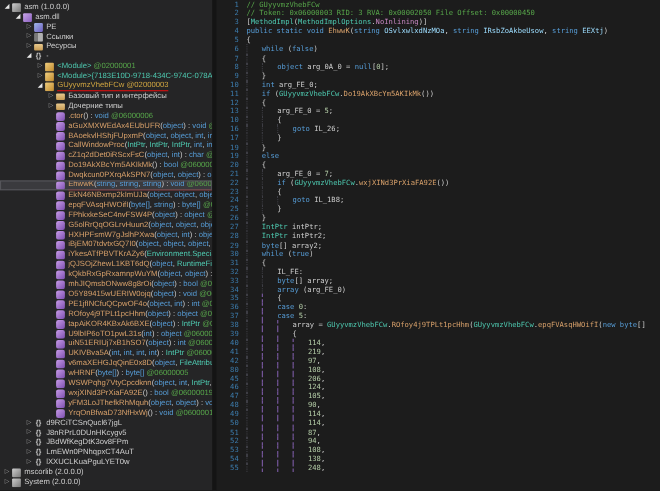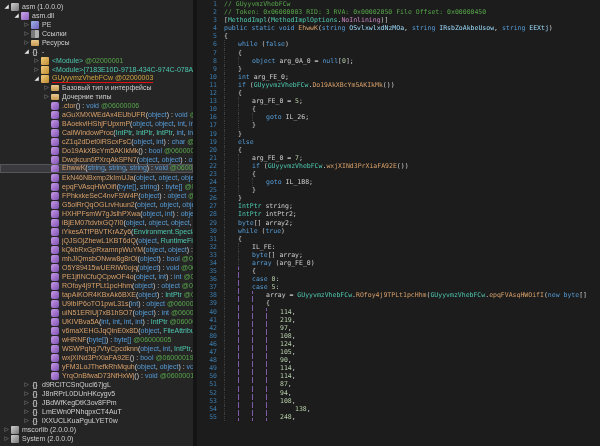--- a/index.html
+++ b/index.html
@@ -307,41 +307,42 @@
       <div class="cline"><span class="lnum">17</span><span class="ctext"><span class="guide"></span><span class="guide"></span><span style="color: rgb(207, 207, 207);">}</span></span></div>
       <div class="cline"><span class="lnum">19</span><span class="ctext"><span class="guide"></span><span style="color: rgb(207, 207, 207);">}</span></span></div>
       <div class="cline"><span class="lnum">19</span><span class="ctext"><span class="guide"></span><span style="color: rgb(86, 156, 214);">else</span></span></div>
       <div class="cline"><span class="lnum">20</span><span class="ctext"><span class="guide"></span><span style="color: rgb(207, 207, 207);">{</span></span></div>
       <div class="cline"><span class="lnum">21</span><span class="ctext"><span class="guide"></span><span class="guide"></span><span style="color: rgb(207, 207, 207);">arg_FE_0 = </span><span style="color: rgb(181, 206, 168);">7</span><span style="color: rgb(207, 207, 207);">;</span></span></div>
       <div class="cline"><span class="lnum">22</span><span class="ctext"><span class="guide"></span><span class="guide"></span><span style="color: rgb(86, 156, 214);">if</span><span style="color: rgb(207, 207, 207);"> (</span><span style="color: rgb(78, 201, 176);">GUyyvmzVhebFCw</span><span style="color: rgb(207, 207, 207);">.</span><span style="color: rgb(215, 160, 106);">wxjXINd3PrXiaFA92E</span><span style="color: rgb(207, 207, 207);">())</span></span></div>
       <div class="cline"><span class="lnum">23</span><span class="ctext"><span class="guide"></span><span class="guide"></span><span style="color: rgb(207, 207, 207);">{</span></span></div>
       <div class="cline"><span class="lnum">24</span><span class="ctext"><span class="guide"></span><span class="guide"></span><span class="guide"></span><span style="color: rgb(86, 156, 214);">goto</span><span style="color: rgb(207, 207, 207);"> IL_1B8;</span></span></div>
       <div class="cline"><span class="lnum">25</span><span class="ctext"><span class="guide"></span><span class="guide"></span><span style="color: rgb(207, 207, 207);">}</span></span></div>
       <div class="cline"><span class="lnum">26</span><span class="ctext"><span class="guide"></span><span style="color: rgb(207, 207, 207);">}</span></span></div>
-      <div class="cline"><span class="lnum">27</span><span class="ctext"><span class="guide"></span><span style="color: rgb(78, 201, 176);">IntPtr</span><span style="color: rgb(207, 207, 207);"> string;</span></span></div>
+      <div class="cline"><span class="lnum">27</span><span class="ctext"><span class="guide"></span><span style="color: rgb(78, 201, 176);">IntPtr</span><span style="color: rgb(207, 207, 207);"> intPtr;</span></span></div>
       <div class="cline"><span class="lnum">28</span><span class="ctext"><span class="guide"></span><span style="color: rgb(78, 201, 176);">IntPtr</span><span style="color: rgb(207, 207, 207);"> intPtr2;</span></span></div>
       <div class="cline"><span class="lnum">29</span><span class="ctext"><span class="guide"></span><span style="color: rgb(86, 156, 214);">byte</span><span style="color: rgb(207, 207, 207);">[] array2;</span></span></div>
       <div class="cline"><span class="lnum">30</span><span class="ctext"><span class="guide"></span><span style="color: rgb(86, 156, 214);">while</span><span style="color: rgb(207, 207, 207);"> (</span><span style="color: rgb(86, 156, 214);">true</span><span style="color: rgb(207, 207, 207);">)</span></span></div>
       <div class="cline"><span class="lnum">31</span><span class="ctext"><span class="guide"></span><span style="color: rgb(207, 207, 207);">{</span></span></div>
       <div class="cline"><span class="lnum">32</span><span class="ctext"><span class="guide"></span><span class="guide"></span><span style="color: rgb(207, 207, 207);">IL_FE:</span></span></div>
       <div class="cline"><span class="lnum">33</span><span class="ctext"><span class="guide"></span><span class="guide"></span><span style="color: rgb(86, 156, 214);">byte</span><span style="color: rgb(207, 207, 207);">[] array;</span></span></div>
       <div class="cline"><span class="lnum">34</span><span class="ctext"><span class="guide"></span><span class="guide"></span><span style="color: rgb(86, 156, 214);">array</span><span style="color: rgb(207, 207, 207);"> (arg_FE_0)</span></span></div>
       <div class="cline"><span class="lnum">35</span><span class="ctext"><span class="guide"></span><span class="guide purple"></span><span style="color: rgb(207, 207, 207);">{</span></span></div>
       <div class="cline"><span class="lnum">36</span><span class="ctext"><span class="guide"></span><span class="guide purple"></span><span style="color: rgb(86, 156, 214);">case </span><span style="color: rgb(181, 206, 168);">0</span><span style="color: rgb(207, 207, 207);">:</span></span></div>
       <div class="cline"><span class="lnum">37</span><span class="ctext"><span class="guide"></span><span class="guide purple"></span><span style="color: rgb(86, 156, 214);">case </span><span style="color: rgb(181, 206, 168);">5</span><span style="color: rgb(207, 207, 207);">:</span></span></div>
       <div class="cline"><span class="lnum">38</span><span class="ctext"><span class="guide"></span><span class="guide purple"></span><span class="guide purple"></span><span style="color: rgb(207, 207, 207);">array = </span><span style="color: rgb(78, 201, 176);">GUyyvmzVhebFCw</span><span style="color: rgb(207, 207, 207);">.</span><span style="color: rgb(215, 160, 106);">ROfoy4j9TPLt1pcHhm</span><span style="color: rgb(207, 207, 207);">(</span><span style="color: rgb(78, 201, 176);">GUyyvmzVhebFCw</span><span style="color: rgb(207, 207, 207);">.</span><span style="color: rgb(215, 160, 106);">epqFVAsqHWOifI</span><span style="color: rgb(207, 207, 207);">(</span><span style="color: rgb(86, 156, 214);">new</span><span style="color: rgb(207, 207, 207);"> </span><span style="color: rgb(86, 156, 214);">byte</span><span style="color: rgb(207, 207, 207);">[]</span></span></div>
       <div class="cline"><span class="lnum">39</span><span class="ctext"><span class="guide"></span><span class="guide purple"></span><span class="guide purple"></span><span style="color: rgb(207, 207, 207);">{</span></span></div>
       <div class="cline"><span class="lnum">40</span><span class="ctext"><span class="guide"></span><span class="guide purple"></span><span class="guide purple"></span><span class="guide purple"></span><span style="color: rgb(181, 206, 168);">114</span><span style="color: rgb(207, 207, 207);">,</span></span></div>
       <div class="cline"><span class="lnum">41</span><span class="ctext"><span class="guide"></span><span class="guide purple"></span><span class="guide purple"></span><span class="guide purple"></span><span style="color: rgb(181, 206, 168);">219</span><span style="color: rgb(207, 207, 207);">,</span></span></div>
       <div class="cline"><span class="lnum">42</span><span class="ctext"><span class="guide"></span><span class="guide purple"></span><span class="guide purple"></span><span class="guide purple"></span><span style="color: rgb(181, 206, 168);">97</span><span style="color: rgb(207, 207, 207);">,</span></span></div>
       <div class="cline"><span class="lnum">80</span><span class="ctext"><span class="guide"></span><span class="guide purple"></span><span class="guide purple"></span><span class="guide purple"></span><span style="color: rgb(181, 206, 168);">108</span><span style="color: rgb(207, 207, 207);">,</span></span></div>
+      <div class="cline"><span class="lnum">45</span><span class="ctext"><span class="guide"></span><span class="guide purple"></span><span class="guide purple"></span><span class="guide purple"></span><span style="color: rgb(181, 206, 168);">206</span><span style="color: rgb(207, 207, 207);">,</span></span></div>
       <div class="cline"><span class="lnum">46</span><span class="ctext"><span class="guide"></span><span class="guide purple"></span><span class="guide purple"></span><span class="guide purple"></span><span style="color: rgb(181, 206, 168);">124</span><span style="color: rgb(207, 207, 207);">,</span></span></div>
       <div class="cline"><span class="lnum">47</span><span class="ctext"><span class="guide"></span><span class="guide purple"></span><span class="guide purple"></span><span class="guide purple"></span><span style="color: rgb(181, 206, 168);">105</span><span style="color: rgb(207, 207, 207);">,</span></span></div>
       <div class="cline"><span class="lnum">48</span><span class="ctext"><span class="guide"></span><span class="guide purple"></span><span class="guide purple"></span><span class="guide purple"></span><span style="color: rgb(181, 206, 168);">90</span><span style="color: rgb(207, 207, 207);">,</span></span></div>
       <div class="cline"><span class="lnum">49</span><span class="ctext"><span class="guide"></span><span class="guide purple"></span><span class="guide purple"></span><span class="guide purple"></span><span style="color: rgb(181, 206, 168);">114</span><span style="color: rgb(207, 207, 207);">,</span></span></div>
       <div class="cline"><span class="lnum">50</span><span class="ctext"><span class="guide"></span><span class="guide purple"></span><span class="guide purple"></span><span class="guide purple"></span><span style="color: rgb(181, 206, 168);">114</span><span style="color: rgb(207, 207, 207);">,</span></span></div>
       <div class="cline"><span class="lnum">51</span><span class="ctext"><span class="guide"></span><span class="guide purple"></span><span class="guide purple"></span><span class="guide purple"></span><span style="color: rgb(181, 206, 168);">87</span><span style="color: rgb(207, 207, 207);">,</span></span></div>
       <div class="cline"><span class="lnum">52</span><span class="ctext"><span class="guide"></span><span class="guide purple"></span><span class="guide purple"></span><span class="guide purple"></span><span style="color: rgb(181, 206, 168);">94</span><span style="color: rgb(207, 207, 207);">,</span></span></div>
       <div class="cline"><span class="lnum">53</span><span class="ctext"><span class="guide"></span><span class="guide purple"></span><span class="guide purple"></span><span class="guide purple"></span><span style="color: rgb(181, 206, 168);">108</span><span style="color: rgb(207, 207, 207);">,</span></span></div>
-      <div class="cline"><span class="lnum">54</span><span class="ctext"><span class="guide"></span><span class="guide purple"></span><span class="guide purple"></span><span class="guide purple"></span><span style="color: rgb(181, 206, 168); margin-left: 15px;">138</span><span style="color: rgb(207, 207, 207);">,</span></span></div>
+      <div class="cline"><span class="lnum">54</span><span class="ctext"><span class="guide"></span><span class="guide purple"></span><span class="guide purple"></span><span class="guide purple"></span><span style="color: rgb(181, 206, 168);">138</span><span style="color: rgb(207, 207, 207);">,</span></span></div>
       <div class="cline"><span class="lnum">55</span><span class="ctext"><span class="guide"></span><span class="guide purple"></span><span class="guide purple"></span><span class="guide purple"></span><span style="color: rgb(181, 206, 168);">248</span><span style="color: rgb(207, 207, 207);">,</span></span></div>
     </div>
 </div>
 
 </body></html>

